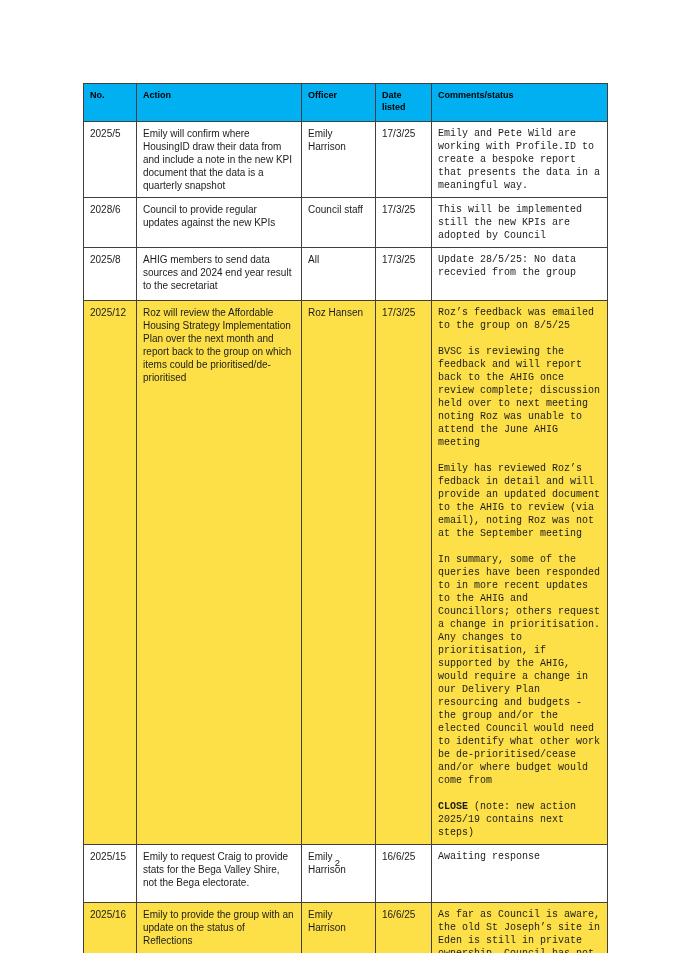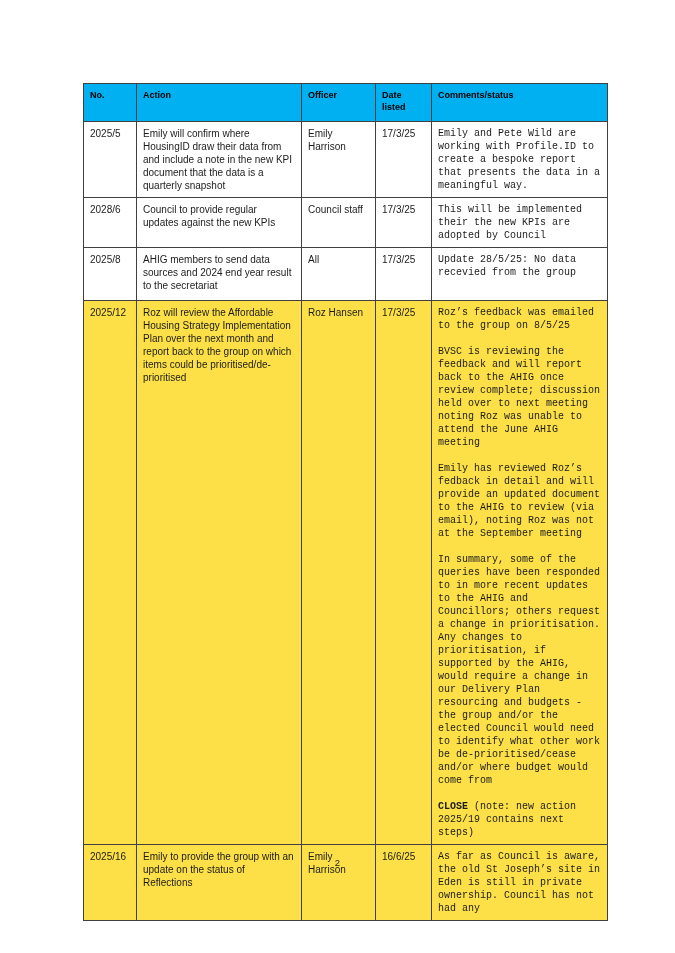--- a/index.html
+++ b/index.html
@@ -89,21 +89,21 @@
           <td>
             <p>Emily and Pete Wild are working with Profile.ID to create a bespoke report that presents the data in a meaningful way.</p>
           </td>
         </tr>
         <tr>
           <td>2028/6</td>
           <td>Council to provide regular updates against the new KPIs</td>
           <td>Council staff</td>
           <td>17/3/25</td>
           <td>
-            <p>This will be implemented their the new KPIs are adopted by Council</p>
+            <p>This will be implemented still the new KPIs are adopted by Council</p>
           </td>
         </tr>
         <tr>
           <td>2025/8</td>
           <td>AHIG members to send data sources and 2024 end year result to the secretariat</td>
           <td>All</td>
           <td>17/3/25</td>
           <td>
             <p>Update 28/5/25: No data recevied from the group</p>
           </td>
@@ -114,20 +114,29 @@
           <td>Roz Hansen</td>
           <td>17/3/25</td>
           <td>
             <p>Roz’s feedback was emailed to the group on 8/5/25</p>
             <p>BVSC is reviewing the feedback and will report back to the AHIG once review complete; discussion held over to next meeting noting Roz was unable to attend the June AHIG meeting</p>
             <p>Emily has reviewed Roz’s fedback in detail and will provide an updated document to the AHIG to review (via email), noting Roz was not at the September meeting</p>
             <p>In summary, some of the queries have been responded to in more recent updates to the AHIG and Councillors; others request a change in prioritisation. Any changes to prioritisation, if supported by the AHIG, would require a change in our Delivery Plan resourcing and budgets - the group and/or the elected Council would need to identify what other work be de-prioritised/cease and/or where budget would come from</p>
             <p><b>CLOSE</b> (note: new action 2025/19 contains next steps)</p>
           </td>
         </tr>
+        <tr>
+          <td>2025/15</td>
+          <td>Emily to request Craig to provide stats for the Bega Valley Shire, not the Bega electorate.</td>
+          <td>Emily Harrison</td>
+          <td>16/6/25</td>
+          <td>
+            <p>Awaiting response</p>
+          </td>
+        </tr>
         <tr class="shaded">
           <td>2025/16</td>
           <td>Emily to provide the group with an update on the status of Reflections</td>
           <td>Emily Harrison</td>
           <td>16/6/25</td>
           <td>
             <p>As far as Council is aware, the old St Joseph’s site in Eden is still in private ownership. Council has not had any</p>
           </td>
         </tr>
       </tbody>

